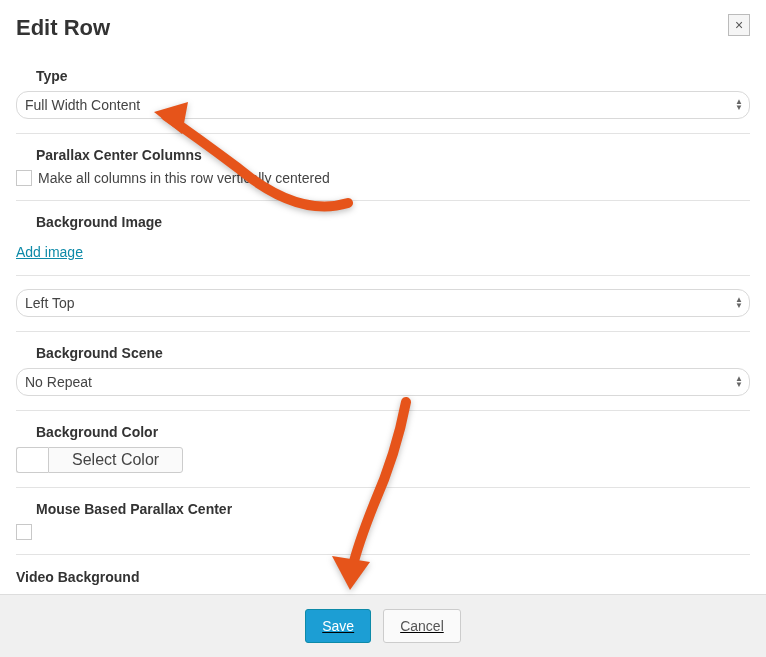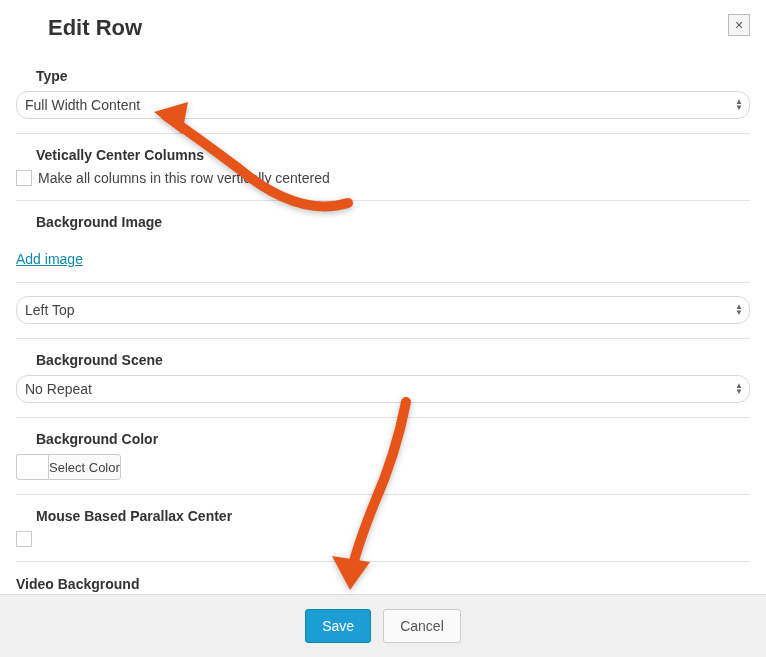--- a/index.html
+++ b/index.html
@@ -18,21 +18,20 @@
       flex-direction: column;
     }
     .header {
       padding: 15px 16px 14px 16px;
       position: relative;
     }
     .title {
       font-size: 22px;
       font-weight: 600;
       color: #333;
-      margin-left: 32px;
     }
     .close-btn {
       position: absolute;
       top: 14px;
       right: 16px;
       width: 22px;
       height: 22px;
       border: 1px solid #bbb;
       background: #f5f5f5;
       font-size: 14px;
@@ -104,53 +103,54 @@
     .checkbox-label {
       font-size: 14px;
       color: #444;
     }
     .link {
       font-size: 14px;
       color: #0d8aa8;
       text-decoration: underline;
       cursor: pointer;
       display: inline-block;
-      margin-top: 14px;
+      margin-top: 7px;
     }
     .color-row {
       display: flex;
       align-items: center;
       gap: 0;
     }
     .color-swatch {
       width: 32px;
       height: 26px;
       border: 1px solid #ccc;
       border-right: none;
       border-radius: 3px 0 0 3px;
       background: #fff;
       cursor: pointer;
     }
     .select-color-btn {
       height: 26px;
-      padding: 0 0;
+      padding: 0 23px;
       border: 1px solid #ccc;
       border-radius: 0 3px 3px 0;
       background: #fafafa;
-      font-size: 13px;
+      font-size: 16px;
       color: #444;
       cursor: pointer;
     }
     .footer {
       background: #f0f0f0;
       border-top: 1px solid #ddd;
       padding: 14px 0;
       display: flex;
       justify-content: center;
       gap: 12px;
+      text-decoration: underline;
     }
     .btn {
       padding: 8px 16px;
       border-radius: 3px;
       font-size: 14px;
       cursor: pointer;
       border: 1px solid;
     }
     .btn-primary {
       background: #1c9ed4;
@@ -189,21 +189,21 @@
 
     <div class="section">
       <label class="field-label">Type</label>
       <div class="select-wrap">
         <span class="select-value">Full Width Content</span>
         <span class="select-arrows">▲<br>▼</span>
       </div>
     </div>
 
     <div class="section">
-      <label class="field-label">Vetically Center Columns</label>
+      <label class="field-label">Parallax Center Columns</label>
       <div class="checkbox-row">
         <div class="checkbox"></div>
         <span class="checkbox-label">Make all columns in this row vertically centered</span>
       </div>
     </div>
 
     <div class="section">
       <label class="field-label">Background Image</label>
       <a class="link">Add image</a>
     </div>

